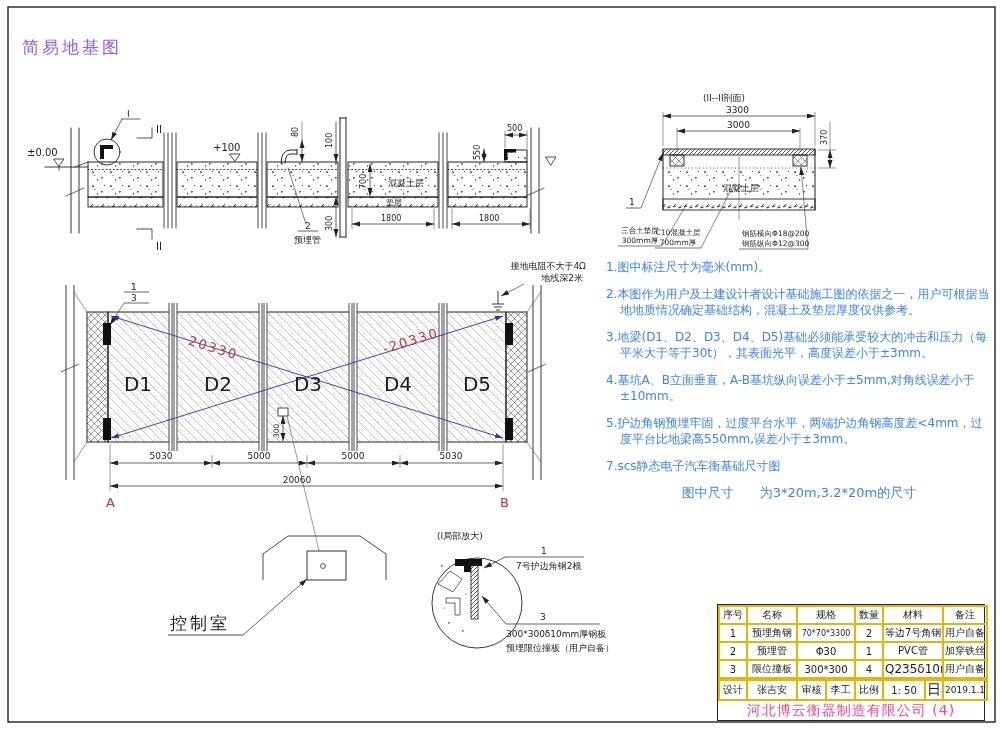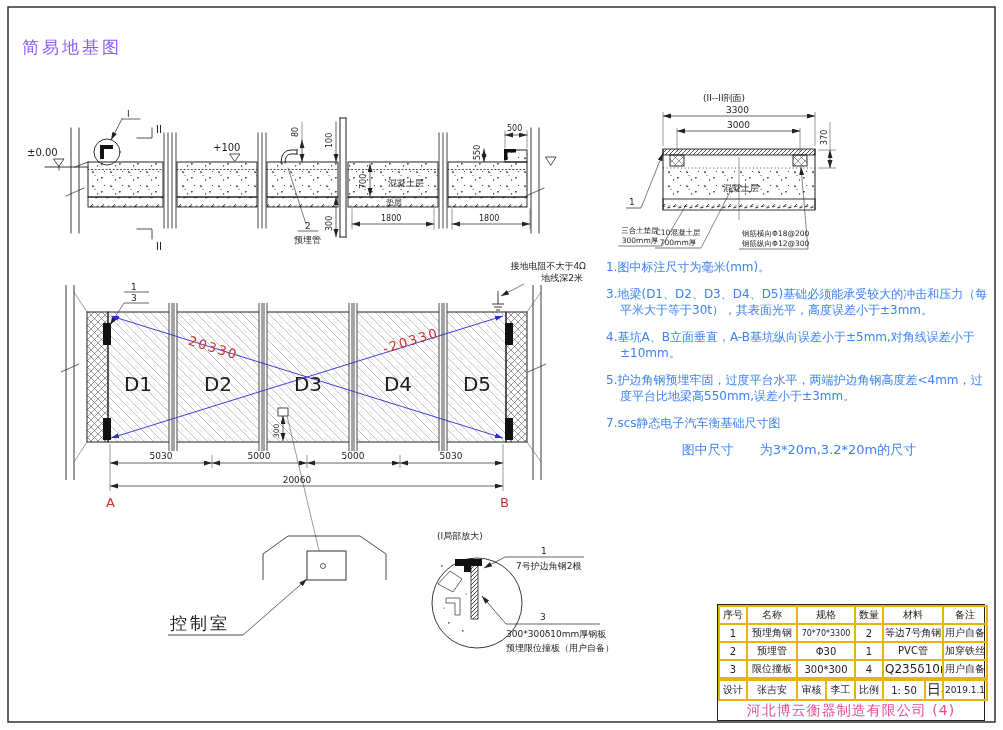--- a/index.html
+++ b/index.html
@@ -378,20 +378,21 @@
     <text x="506" y="637" class="t9">300*300δ10mm厚钢板</text>
     <text x="506" y="651" class="t9">预埋限位撞板（用户自备）</text>
     <line x1="506" y1="624" x2="482" y2="596" stroke="#222" stroke-width="0.7" marker-end="url(#aE)"></line>
   </g>
 </svg>
 
   <div class="title">简易地基图</div>
 
   <div class="notes">
     <p>1.图中标注尺寸为毫米(mm)。</p>
+    <p>2.本图作为用户及土建设计者设计基础施工图的依据之一，用户可根据当地地质情况确定基础结构，混凝土及垫层厚度仅供参考。</p>
     <p>3.地梁(D1、D2、D3、D4、D5)基础必须能承受较大的冲击和压力（每平米大于等于30t），其表面光平，高度误差小于±3mm。</p>
     <p>4.基坑A、B立面垂直，A-B基坑纵向误差小于±5mm,对角线误差小于±10mm。</p>
     <p>5.护边角钢预埋牢固，过度平台水平，两端护边角钢高度差&lt;4mm，过度平台比地梁高550mm,误差小于±3mm。</p>
     <p>7.scs静态电子汽车衡基础尺寸图</p>
     <p class="size-line">图中尺寸　　为3*20m,3.2*20m的尺寸</p>
   </div>
 
   <div class="tblwrap">
     <table>
       <colgroup>

